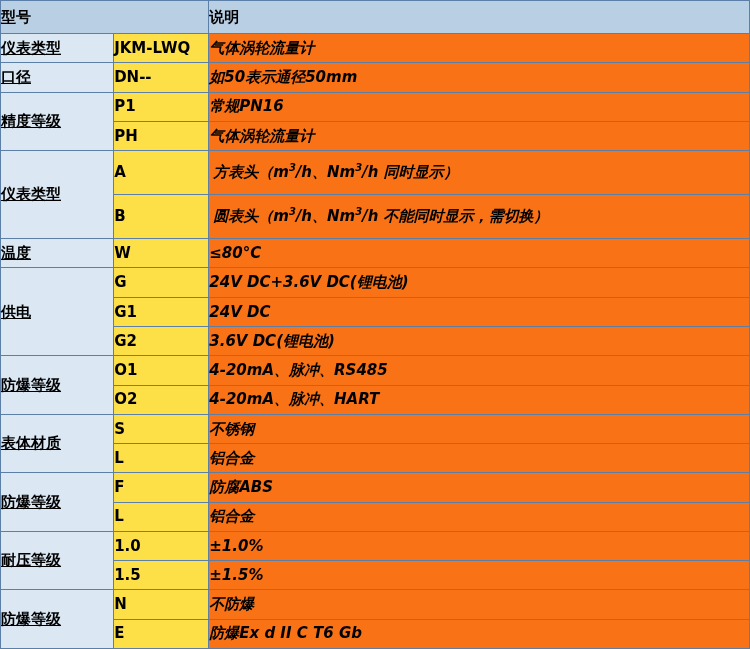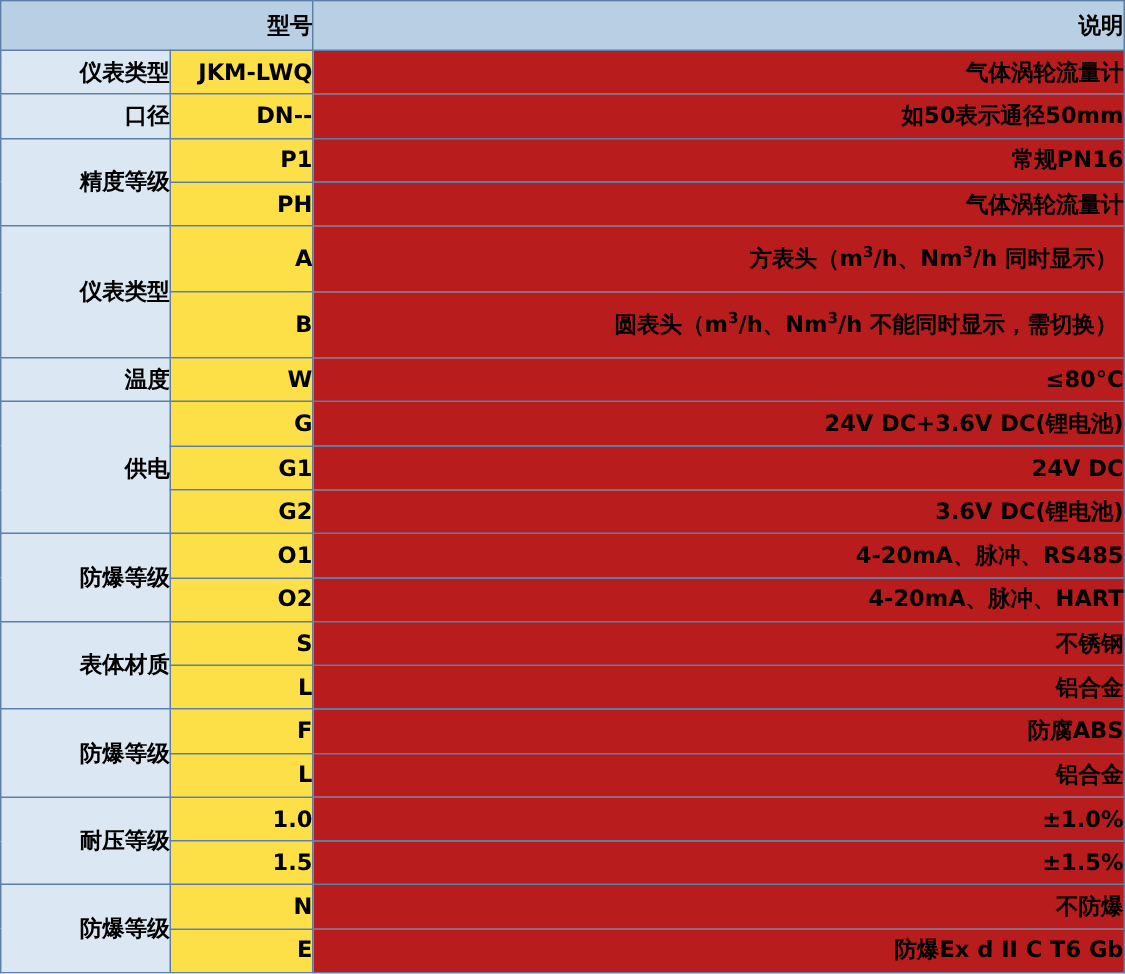--- a/index.html
+++ b/index.html
@@ -16,49 +16,51 @@
   }
   #spec-table {
     border-collapse: collapse;
     table-layout: fixed;
     width: 750px;
     height: 649px;
   }
   #spec-table td, #spec-table th {
     border: 1px solid #5b7fa6;
     padding: 0;
-    text-align: right;
+    text-align: left;
     vertical-align: middle;
     font-size: 15px;
     line-height: 1.25;
   }
   col.c-cat { width: 113px; }
   col.c-code { width: 95px; }
   col.c-desc { width: 540px; }
 
   .hdr {
     background: #b9cfe4;
     font-weight: bold;
     font-size: 16px;
     height: 32px;
   }
   .cat {
     background: #dbe8f3;
     font-weight: bold;
     font-size: 15px;
+    text-decoration: underline;
   }
   .code {
     background: #fde047;
     font-weight: bold;
     font-size: 15px;
   }
   .desc {
-    background: #b91c1c;
+    background: #f97316;
     font-weight: bold;
     font-size: 15px;
+    font-style: italic;
   }
   .sup {
     font-size: 10px;
     vertical-align: super;
     line-height: 0;
   }
   .cellwrap {
     display: block;
     padding: 5px 4px;
   }

